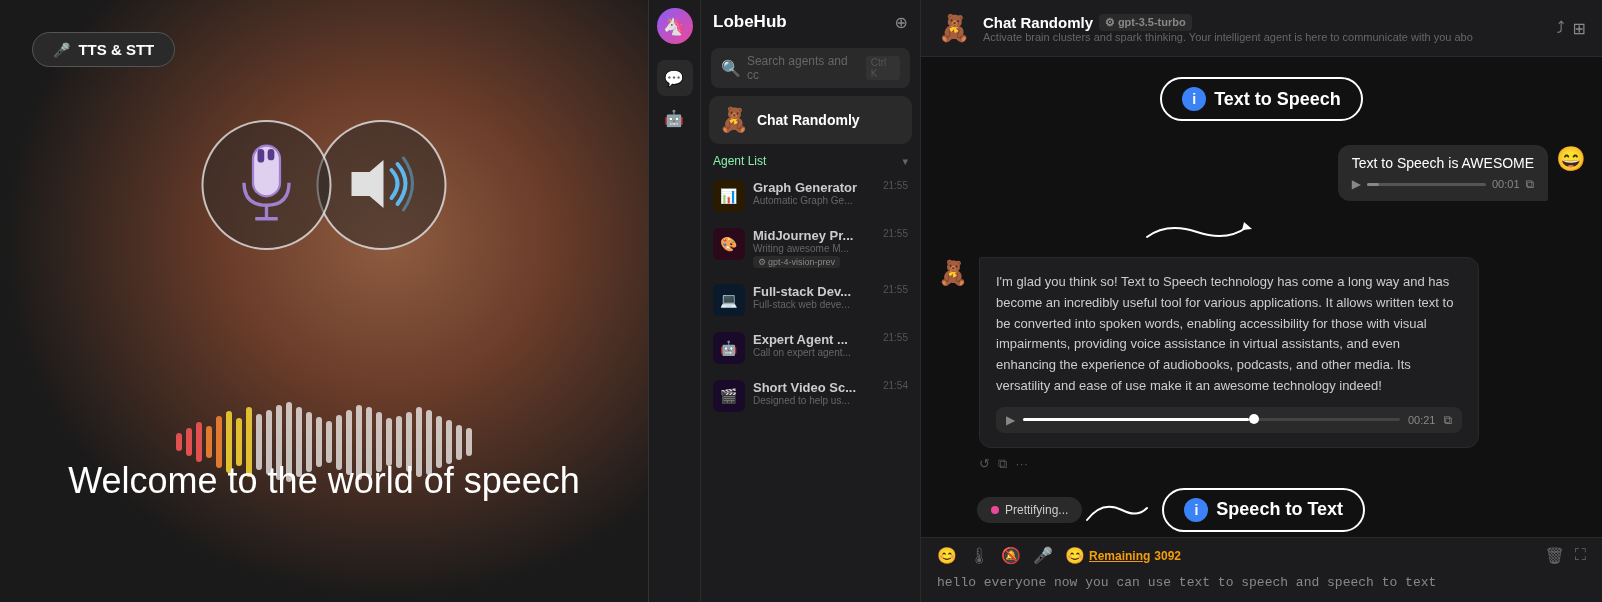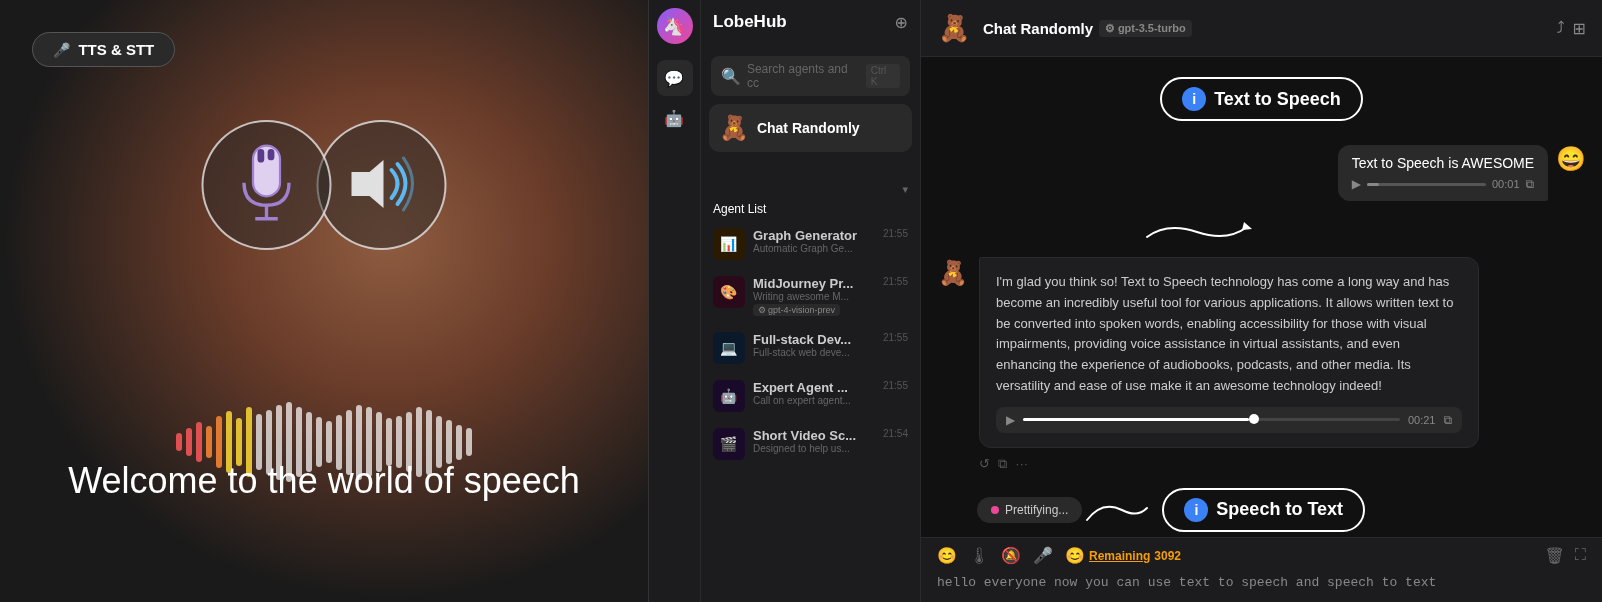--- a/index.html
+++ b/index.html
@@ -180,21 +180,21 @@
 
     
     .agent-list-panel {
       width: 220px;
       background: #1c1c1e;
       border-right: 1px solid #2a2a2a;
       display: flex;
       flex-direction: column;
     }
     .agent-list-header {
-      padding: 12px 12px 24px;
+      padding: 12px 12px 16px;
       display: flex;
       align-items: center;
       justify-content: space-between;
     }
     .lobe-hub-title {
       color: #fff;
       font-size: 17px;
       font-weight: 700;
     }
     .new-chat-btn {
@@ -244,23 +244,22 @@
       font-weight: 600;
     }
 
     .agent-section-header {
       padding: 6px 12px 4px;
       display: flex;
       align-items: center;
       justify-content: space-between;
     }
     .agent-section-title {
-      color: #ffffff;
+      color: #86efac;
       font-size: 12px;
-      margin-top: 40px;
     }
     .agent-section-chevron {
       color: #666;
       font-size: 11px;
     }
 
     .agent-item {
       padding: 8px 12px;
       display: flex;
       align-items: flex-start;
@@ -761,20 +760,21 @@
     <div class="chat-header">
       <div class="chat-agent-emoji">🧸</div>
       <div class="chat-agent-info">
         <div class="chat-agent-name">
           <span>Chat Randomly</span>
           <span class="agent-model-badge">
             <span>⚙</span>
             <span>gpt-3.5-turbo</span>
           </span>
         </div>
+        <div class="chat-agent-desc">Activate brain clusters and spark thinking. Your intelligent agent is here to communicate with you abo</div>
       </div>
       <div class="chat-header-actions">
         <span class="chat-header-btn">⤴</span>
         <span class="chat-header-btn">⊞</span>
       </div>
     </div>
 
     <div class="chat-messages">
 
       <div style="display:flex;justify-content:center;margin-bottom:8px;">

